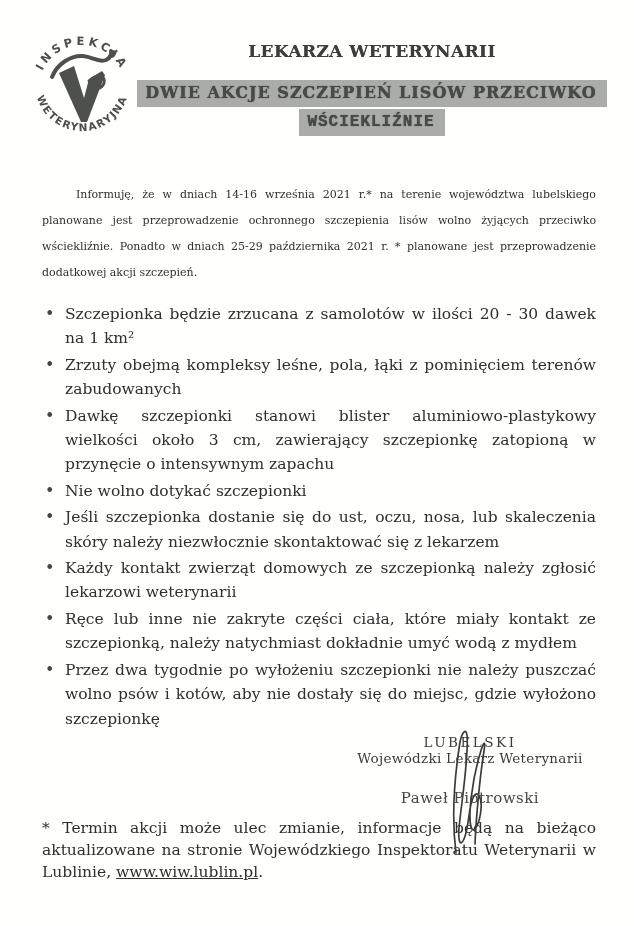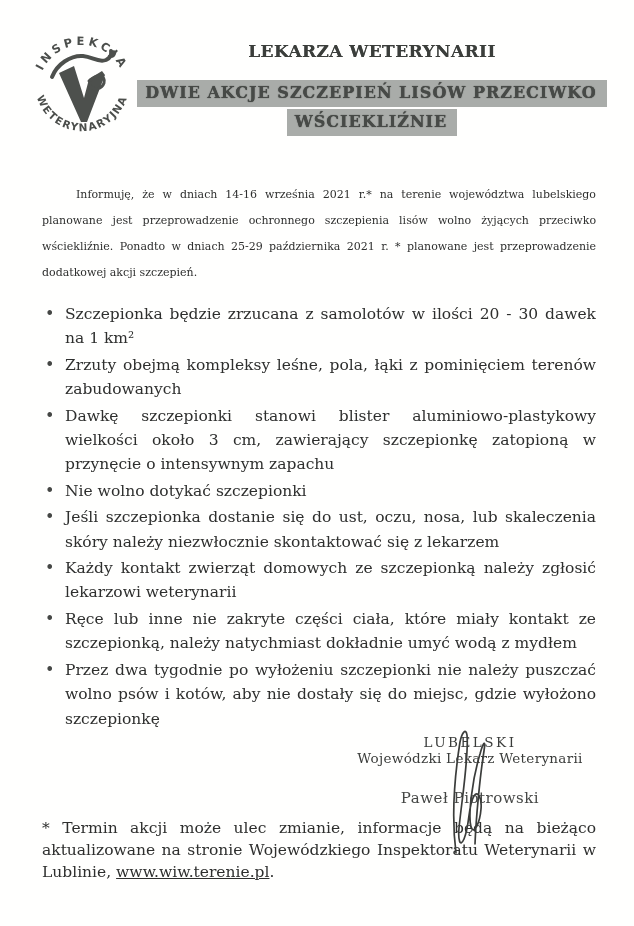--- a/index.html
+++ b/index.html
@@ -44,21 +44,21 @@
     letter-spacing: 1px;
     color: var(--banner_text, #4a4d4a);
   }
   .banner-line {
     display: inline-block;
     background: var(--banner_bg, #a9aca9);
     padding: 2px 10px 3px 8px;
     line-height: 22px;
     text-shadow: 0 0 1px #333533;
   }
-  .banner-line.second { margin-top: 2px; }
+  .banner-line.second { margin-top: 2px; font-family: Liberation Mono, monospace; }
 
   
   .intro {
     margin: 46px 38px 16px 42px;
     font-size: 11px;
     line-height: 26px;
     text-align: justify;
     text-indent: 34px;
   }
 
@@ -175,15 +175,15 @@
 
   <div class="signature">
     <div class="sig-title">LUBELSKI</div>
     <div class="sig-subtitle">Wojewódzki Lekarz Weterynarii</div>
     <div class="sig-name">Paweł Piotrowski</div>
   </div>
   <svg class="sig-scribble" viewBox="0 0 72 132">
     <path d="M31 127 C 27 96 29 54 35 16 C 37 6 41 2 42 9 C 44 30 37 72 34 102 C 33 114 35 122 39 113 C 45 99 43 79 49 70 C 53 64 57 72 56 83 C 55 96 49 110 46 101 C 43 90 47 54 55 28 C 58 17 61 12 59 25 C 55 50 51 92 50 118" fill="none" stroke="#3b3d3b" stroke-width="1.7" stroke-linecap="round"></path>
   </svg>
 
-  <p class="footnote"><span>* Termin akcji może ulec zmianie, informacje będą na bieżąco aktualizowane na stronie Wojewódzkiego Inspektoratu Weterynarii w Lublinie, </span><a>www.wiw.terenie.pl</a><span>.</span></p>
+  <p class="footnote"><span>* Termin akcji może ulec zmianie, informacje będą na bieżąco aktualizowane na stronie Wojewódzkiego Inspektoratu Weterynarii w Lublinie, </span><a>www.wiw.lublin.pl</a><span>.</span></p>
 
 </div>
 
 </body></html>

